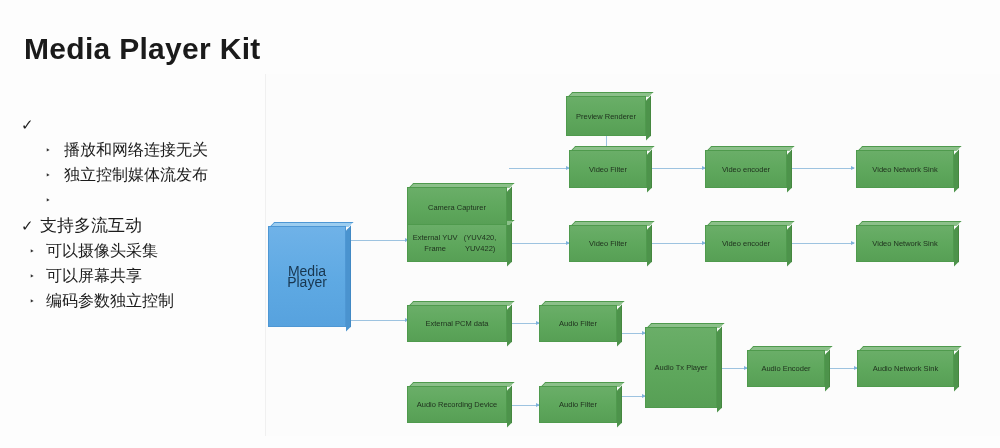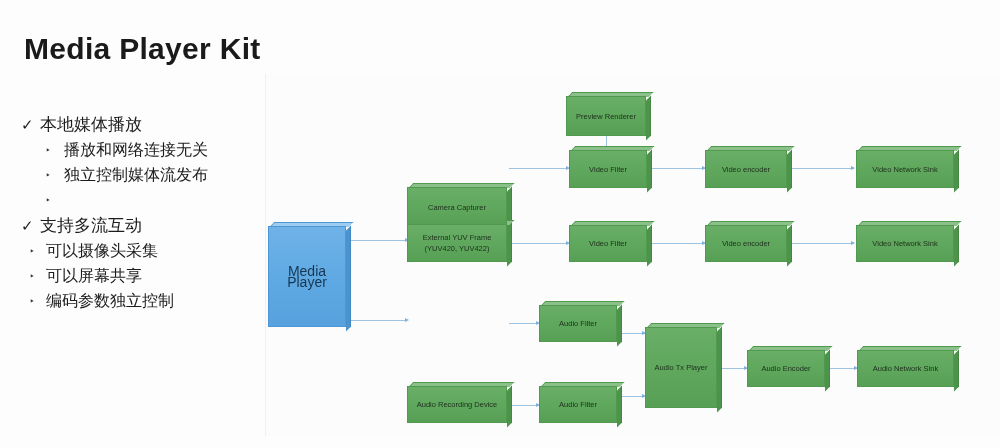--- a/index.html
+++ b/index.html
@@ -173,21 +173,20 @@
 <div id="slide">
 
   <div id="diagram-panel"></div>
 
   <div id="title">Media Player Kit</div>
 
   <div id="bullets">
 
     <div class="b-l1">
       <span class="mark">✓</span>
-      <span>本地媒体播放</span>
     </div>
 
     <div class="b-l2 indent-a">
       <span class="mark">‣</span>
       <span>播放和网络连接无关</span>
     </div>
 
     <div class="b-l2 indent-a">
       <span class="mark">‣</span>
       <span>独立控制媒体流发布</span>
@@ -296,21 +295,21 @@
 
   <div class="node green" style="left:856px; top:150px; width:98px; height:38px;">
     <div class="top3d" style="left:4px; top:-4px; width:98px; height:4px; transform:skewX(-45deg);"></div>
     <div class="side3d" style="left:98px; top:2px; width:4px; height:38px; transform:skewY(-45deg);"></div>
     <div class="face">Video Network Sink</div>
   </div>
 
   <div class="node green" style="left:407px; top:224px; width:100px; height:38px;">
     <div class="top3d" style="left:4px; top:-4px; width:100px; height:4px; transform:skewX(-45deg);"></div>
     <div class="side3d" style="left:100px; top:2px; width:4px; height:38px; transform:skewY(-45deg);"></div>
-    <div class="face" style="flex-direction:column;">
+    <div class="face" style="flex-direction:row;">
       <span>External YUV Frame</span>
       <span>(YUV420,   YUV422)</span>
     </div>
   </div>
 
   <div class="node green" style="left:569px; top:225px; width:78px; height:37px;">
     <div class="top3d" style="left:4px; top:-4px; width:78px; height:4px; transform:skewX(-45deg);"></div>
     <div class="side3d" style="left:78px; top:2px; width:4px; height:37px; transform:skewY(-45deg);"></div>
     <div class="face">Video Filter</div>
   </div>
@@ -320,20 +319,25 @@
     <div class="side3d" style="left:82px; top:2px; width:4px; height:37px; transform:skewY(-45deg);"></div>
     <div class="face">Video encoder</div>
   </div>
 
   <div class="node green" style="left:856px; top:225px; width:98px; height:37px;">
     <div class="top3d" style="left:4px; top:-4px; width:98px; height:4px; transform:skewX(-45deg);"></div>
     <div class="side3d" style="left:98px; top:2px; width:4px; height:37px; transform:skewY(-45deg);"></div>
     <div class="face">Video Network Sink</div>
   </div>
 
+  <div class="node green" style="left:407px; top:305px; width:100px; height:37px;">
+    <div class="top3d" style="left:4px; top:-4px; width:100px; height:4px; transform:skewX(-45deg);"></div>
+    <div class="side3d" style="left:100px; top:2px; width:4px; height:37px; transform:skewY(-45deg);"></div>
+    <div class="face">External PCM data</div>
+  </div>
 
   <div class="node green" style="left:539px; top:305px; width:78px; height:37px;">
     <div class="top3d" style="left:4px; top:-4px; width:78px; height:4px; transform:skewX(-45deg);"></div>
     <div class="side3d" style="left:78px; top:2px; width:4px; height:37px; transform:skewY(-45deg);"></div>
     <div class="face">Audio Filter</div>
   </div>
 
   <div class="node green" style="left:407px; top:386px; width:100px; height:37px;">
     <div class="top3d" style="left:4px; top:-4px; width:100px; height:4px; transform:skewX(-45deg);"></div>
     <div class="side3d" style="left:100px; top:2px; width:4px; height:37px; transform:skewY(-45deg);"></div>

